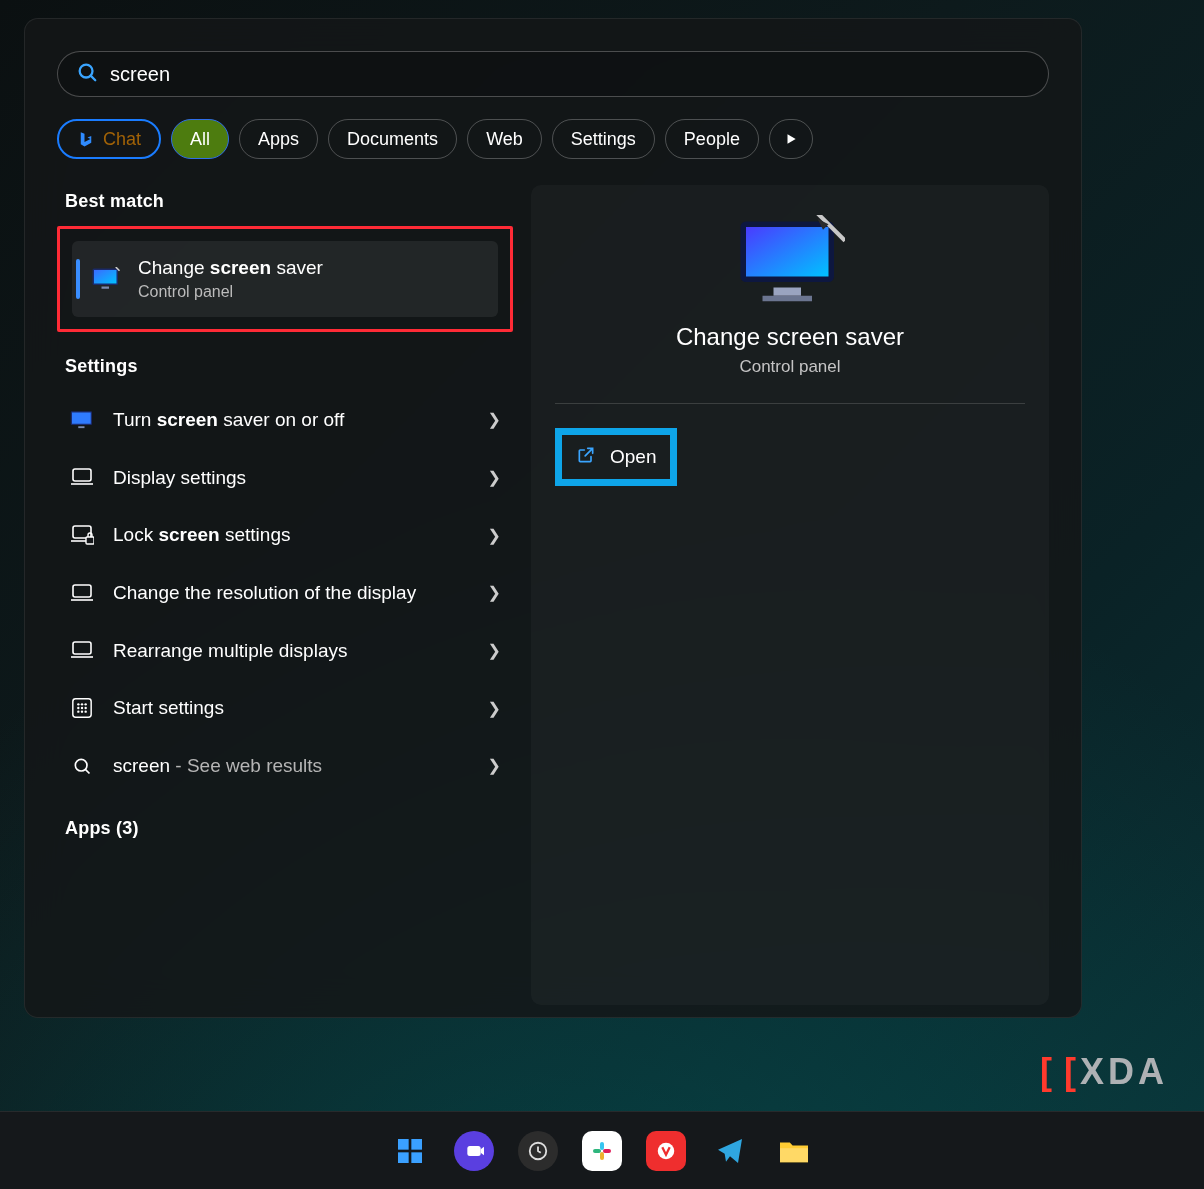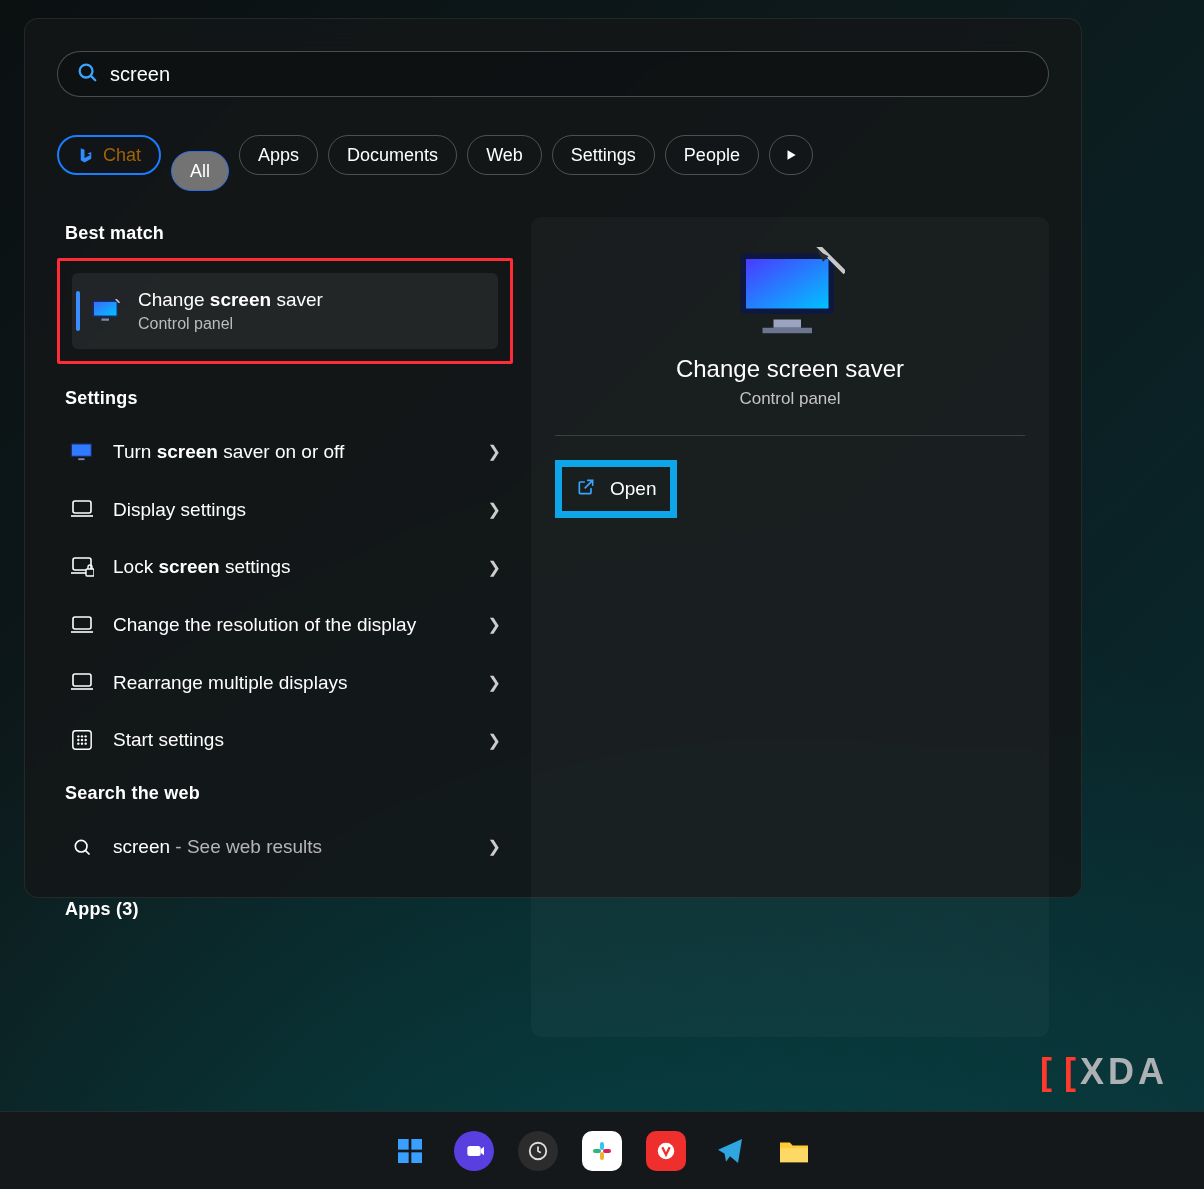--- a/index.html
+++ b/index.html
@@ -14,21 +14,21 @@
   }
   .bg-glow {
     position: absolute;
     inset: 0;
     background: radial-gradient(circle at 50% 120%, rgba(0,120,120,0.4), transparent 60%),
                 linear-gradient(135deg, #0b1011 0%, #0d1a1c 40%, #0a2226 70%, #0a3034 100%);
   }
   .panel {
     position: absolute;
     top: 18px; left: 24px;
-    width: 1058px; height: 880px;
+    width: 1058px; height: 1000px;
     background: rgba(20,22,24,0.85);
     border: 1px solid rgba(255,255,255,0.08);
     border-radius: 14px;
     backdrop-filter: blur(20px);
     padding: 32px 32px 0 32px;
   }
   .search-box {
     display: flex;
     align-items: center;
     height: 46px;
@@ -57,21 +57,21 @@
     align-items: center;
     gap: 8px;
     height: 40px;
     padding: 0 18px;
     border-radius: 20px;
     border: 1px solid rgba(255,255,255,0.25);
     font-size: 18px;
     cursor: pointer;
   }
   .chip.chat { border: 2px solid #1a7cff; color: #a16207; }
-  .chip.all { background: #737373; border-color: #2f6de8; margin-top: 32px; }
+  .chip.all { background: #4d7c0f; border-color: #2f6de8; }
   .filter-right { display:flex; align-items:center; gap:18px; margin-left:auto; padding-right:6px;}
   .points { font-size: 18px; letter-spacing: 1px; display:flex; align-items:center; gap:8px;}
   .avatar { width:30px; height:30px; border-radius:50%; background: radial-gradient(circle at 30% 30%, #ffd6b0, #7a4b3a 60%, #333 100%); border:1px solid #888;}
   .dots { font-size: 22px; letter-spacing: 2px; }
   .bing-ring { width:44px; height:44px; border-radius:50%; border:2px solid #1a7cff; display:flex; align-items:center; justify-content:center;}
   .columns { display:flex; gap:18px; margin-top:26px; height: 820px; }
   .left-col { width: 456px; overflow:hidden;}
   .right-col { flex:1; background: rgba(255,255,255,0.03); border-radius: 10px; padding-top: 30px;}
   .section-title { font-size: 18px; font-weight:600; letter-spacing:0.2px; margin: 6px 0 14px 8px;}
   .best-match-item {
@@ -282,21 +282,20 @@
                 <circle cx="8" cy="16" r="1.3" fill="#fff"></circle>
                 <circle cx="12" cy="16" r="1.3" fill="#fff"></circle>
                 <circle cx="16" cy="16" r="1.3" fill="#fff"></circle>
               </svg>
             </span>
           <span class="label">Start settings</span>
           <span class="chev">❯</span>
         </div>
       </div>
 
-      <div class="section-title" style="margin-top:14px">Search the web</div>
       <div class="row">
         <span class="row-icon">
             <svg width="20" height="20" viewBox="0 0 24 24">
               <circle cx="11" cy="11" r="7" stroke="#fff" stroke-width="2" fill="none"></circle>
               <path d="M16 16 L21 21" stroke="#fff" stroke-width="2"></path>
             </svg>
           </span>
         <span class="label"><span>screen</span><span style="color:#b5b5b5"> - See web results</span></span>
         <span class="chev">❯</span>
       </div>

